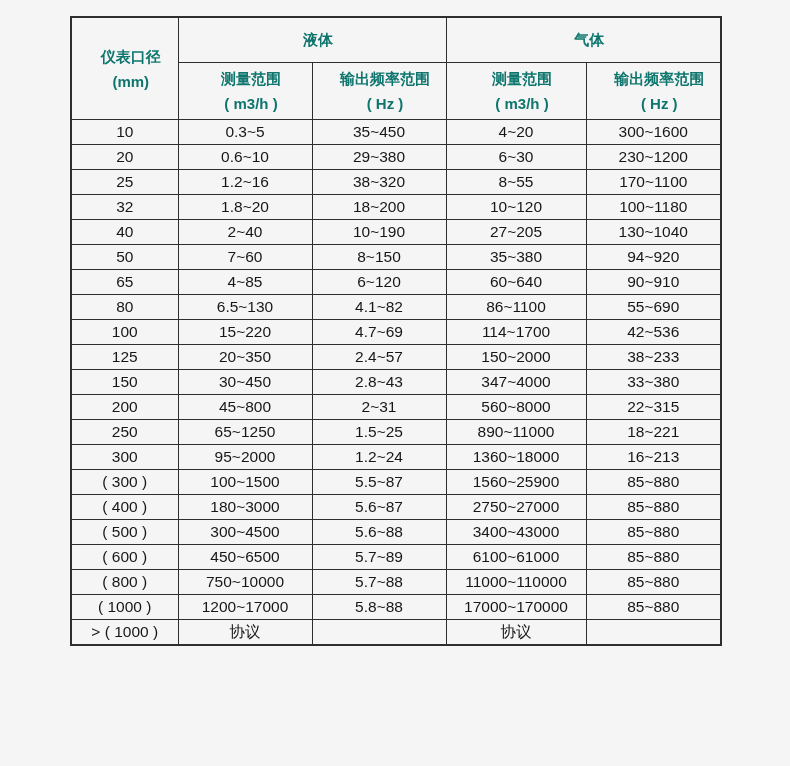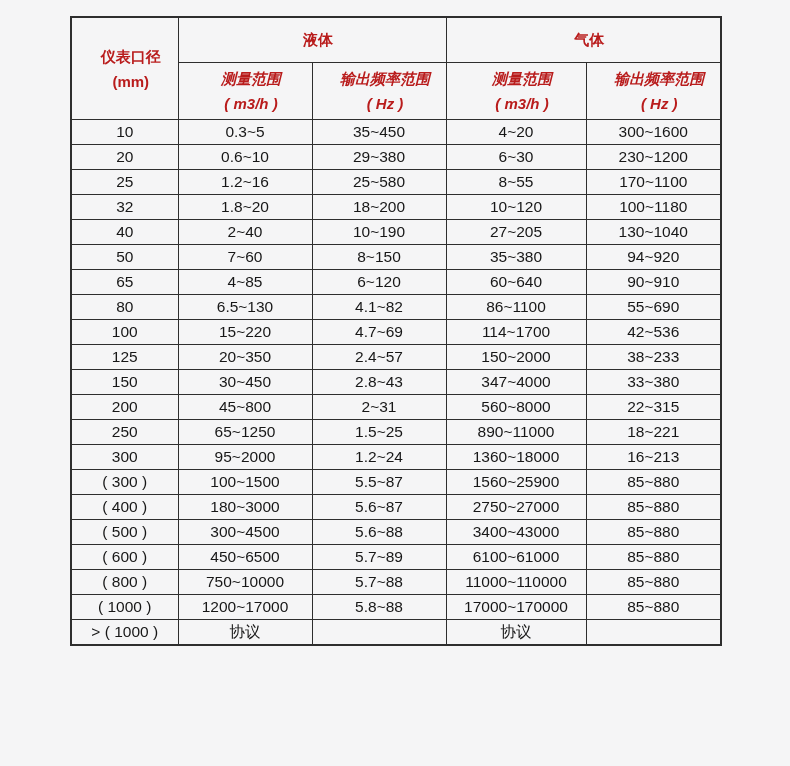--- a/index.html
+++ b/index.html
@@ -31,30 +31,29 @@
     padding: 0;
     overflow: hidden;
     white-space: nowrap;
   }
   .spec-table {
     border: 2px solid #2e2e2e;
   }
   .spec-table thead th {
     font-weight: bold;
     font-size: 15px;
-    color: #b91c1c;
+    color: #0f766e;
     padding-left: 12px;
   }
   .row-group th {
     height: 44px;
   }
   .row-sub th {
     height: 56px;
     line-height: 25px;
-    font-style: italic;
   }
   .diameter-head {
     line-height: 25px;
   }
   .spec-table tbody td {
     height: 24px;
     font-size: 15.5px;
     font-weight: normal;
     color: #171717;
   }
@@ -114,21 +113,21 @@
       <tr>
         <td>20</td>
         <td>0.6~10</td>
         <td>29~380</td>
         <td>6~30</td>
         <td>230~1200</td>
       </tr>
       <tr>
         <td>25</td>
         <td>1.2~16</td>
-        <td>25~580</td>
+        <td>38~320</td>
         <td>8~55</td>
         <td>170~1100</td>
       </tr>
       <tr>
         <td>32</td>
         <td>1.8~20</td>
         <td>18~200</td>
         <td>10~120</td>
         <td>100~1180</td>
       </tr>

